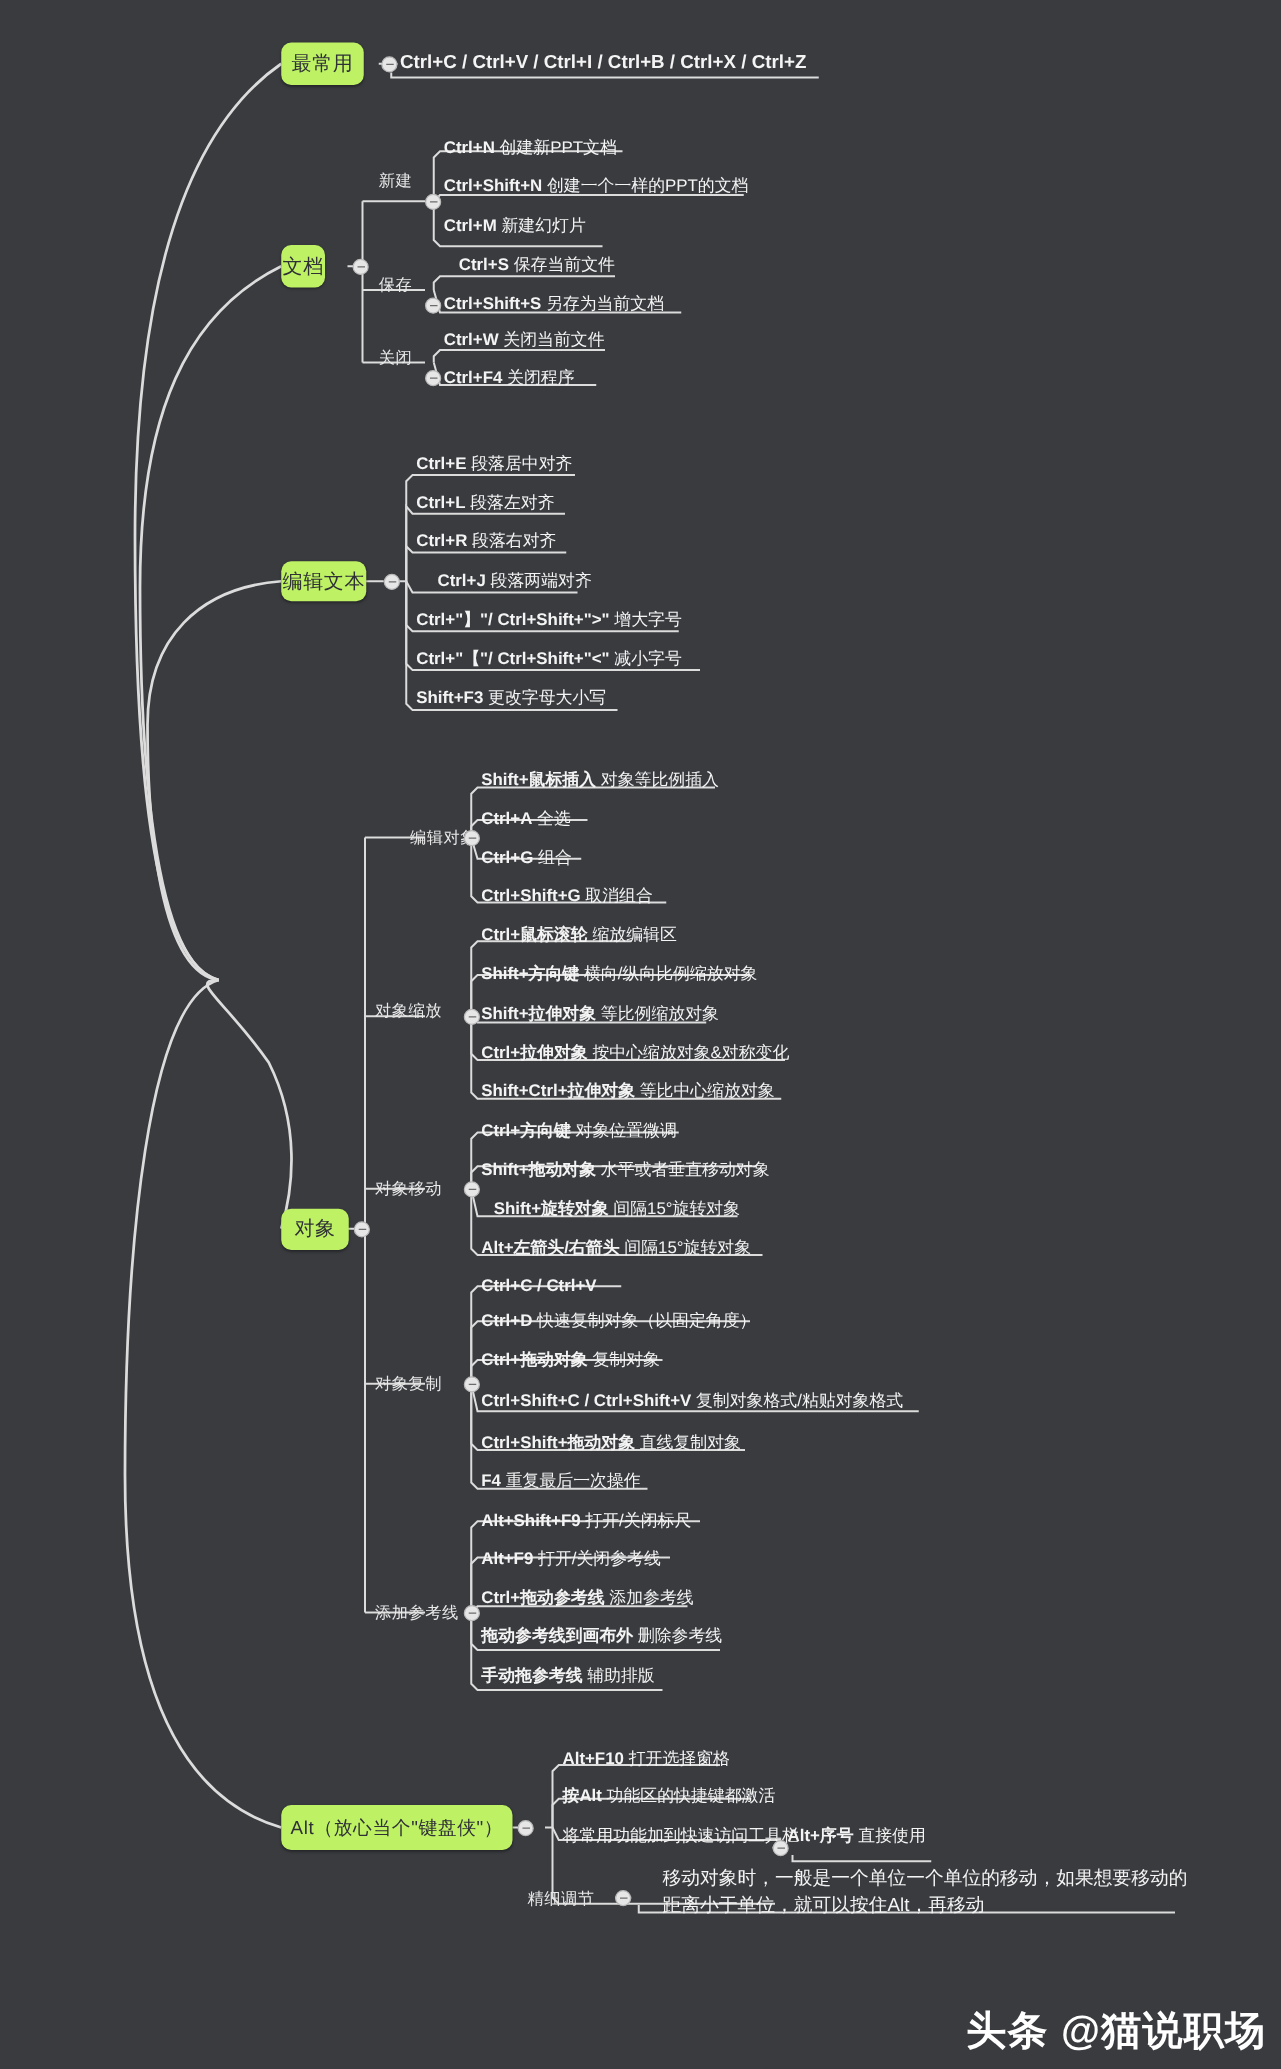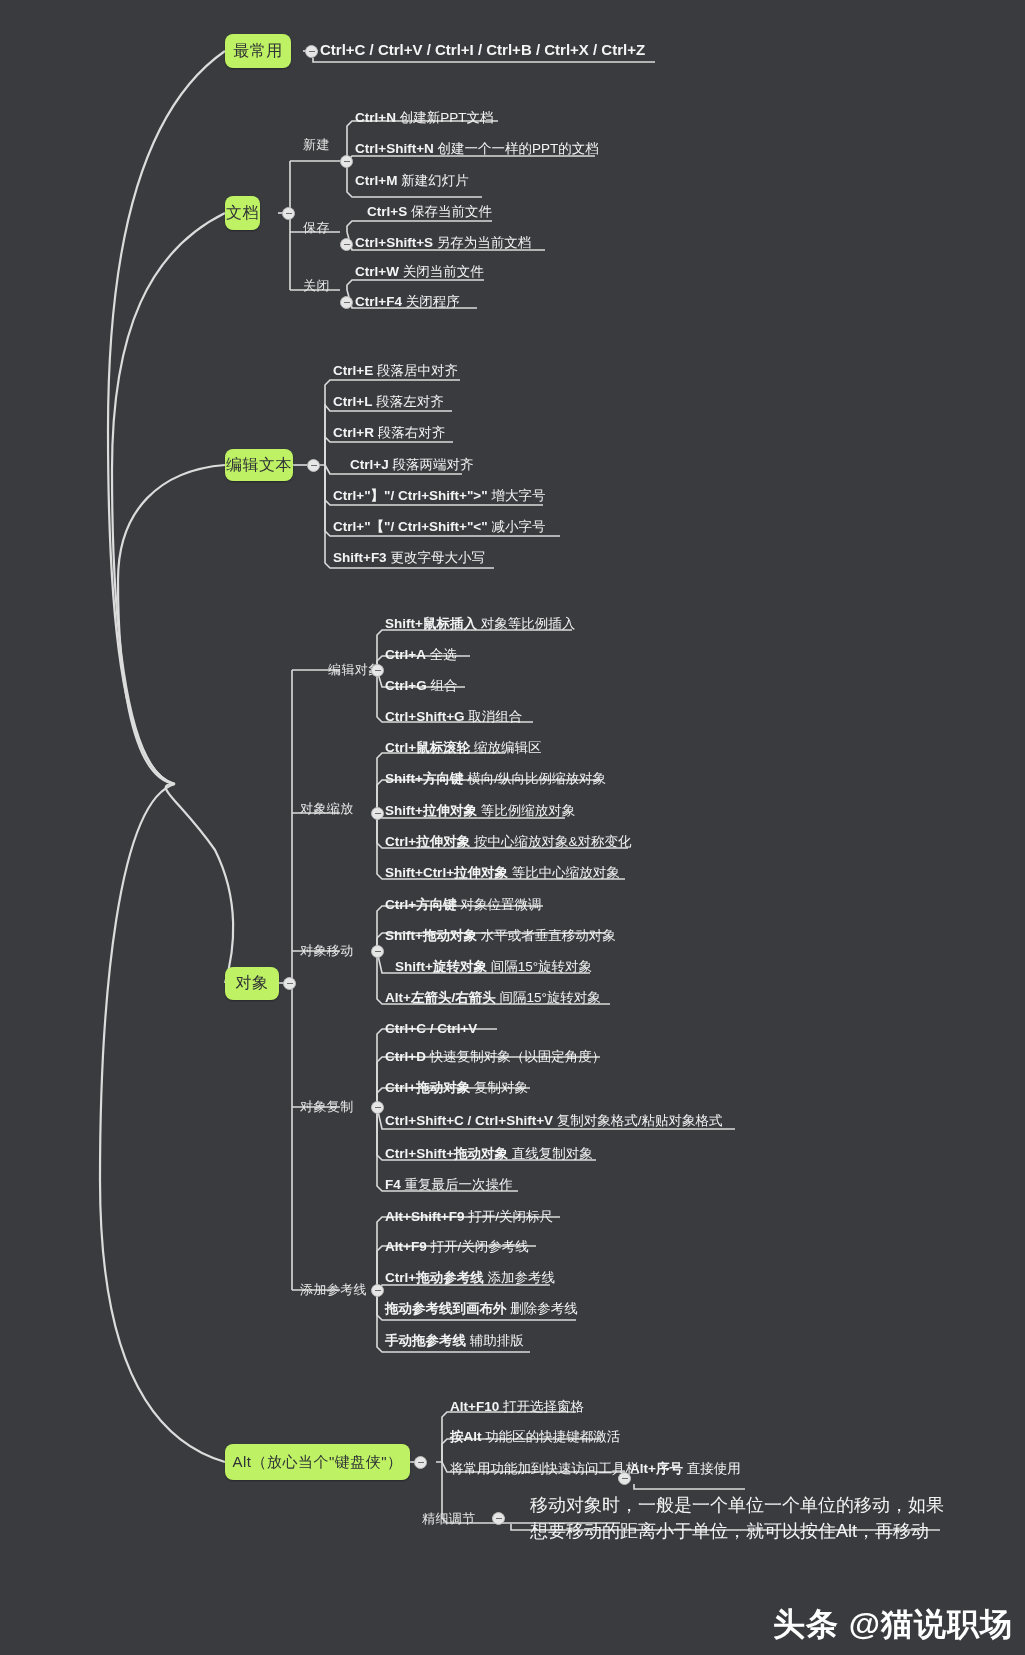--- a/index.html
+++ b/index.html
@@ -35,21 +35,21 @@
     position:absolute;color:#e8e8e8;font-size:13px;white-space:nowrap;
     letter-spacing:.4px;
   }
   
   .leaf{
     position:absolute;color:#f4f4f4;white-space:nowrap;
     font-size:13.5px;line-height:1.25;
   }
   .leaf b{font-weight:bold;}
   .leaf span.desc{font-weight:normal;}
-  .leaf.small{font-size:18px;}
+  .leaf.small{font-size:15px;}
   .leaf.big{font-size:15px;}
   .leaf.two{white-space:normal;width:340px;line-height:1.45;}
   
   .dot{
     position:absolute;width:13px;height:13px;border-radius:50%;
     background:#e6e6e6;border:1px solid #b9b9b9;box-sizing:border-box;
   }
   .dot:after{
     content:"";position:absolute;left:2.5px;top:5px;width:6px;height:1.4px;background:#6c6c6c;
   }

